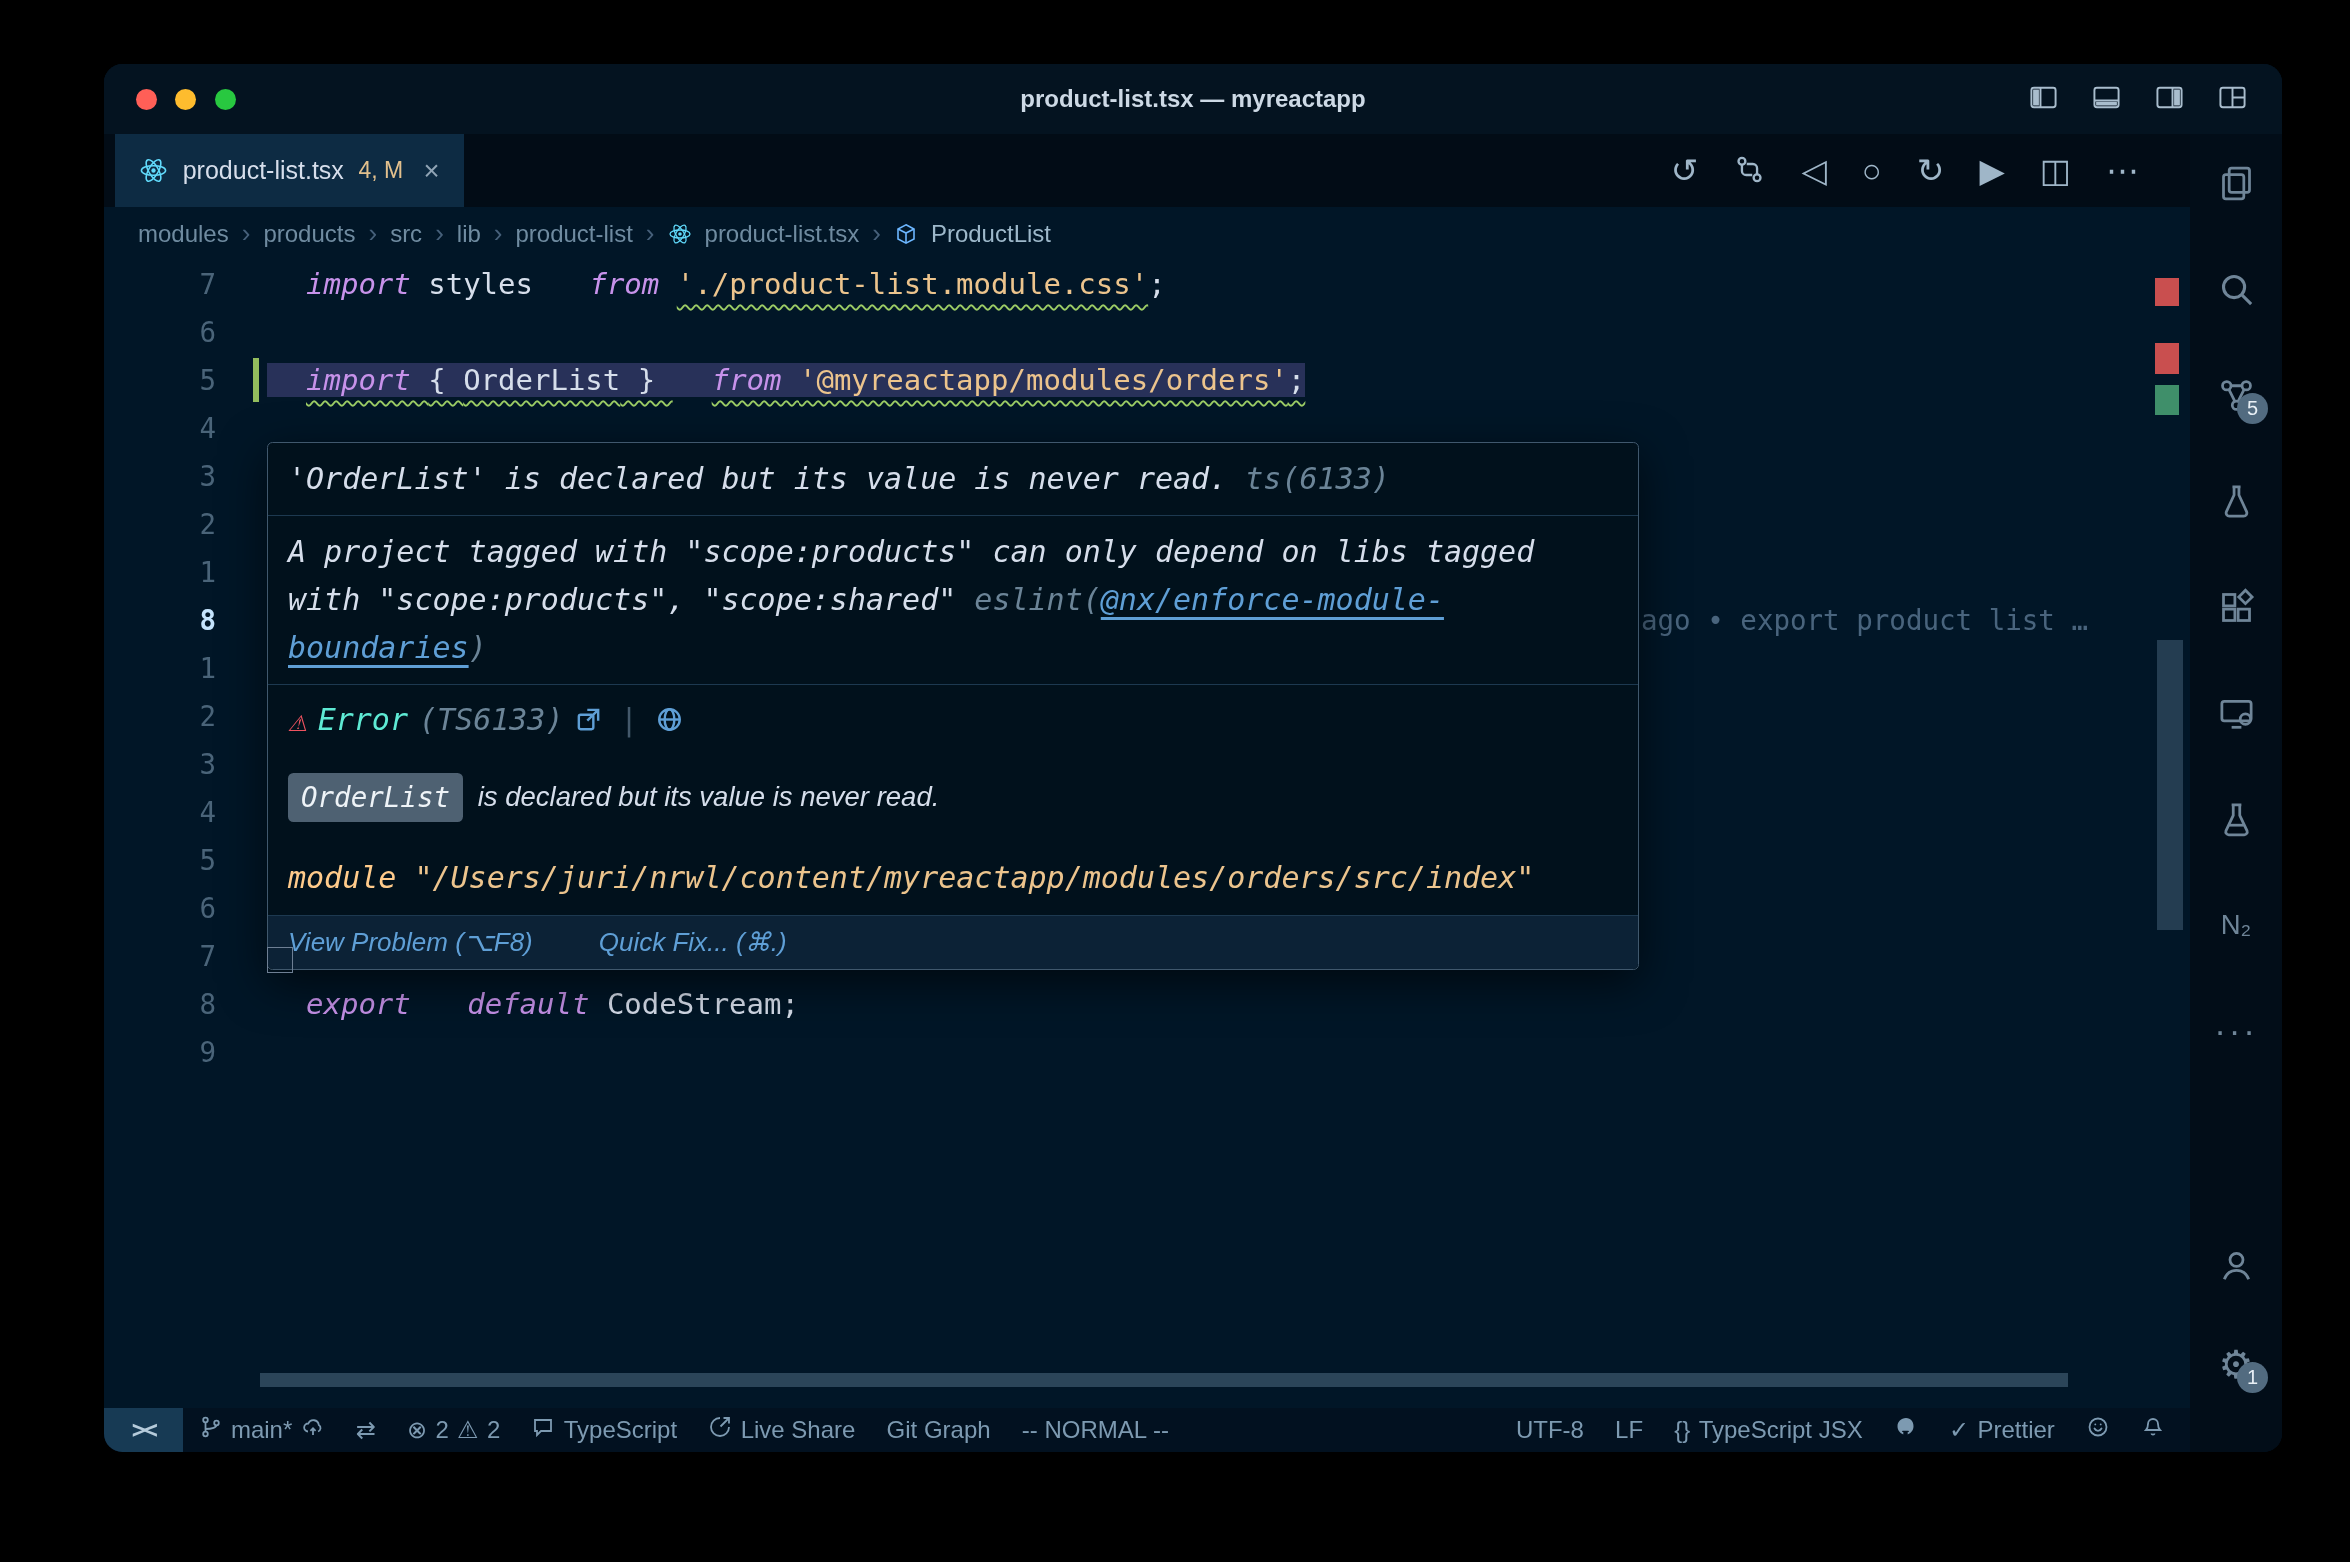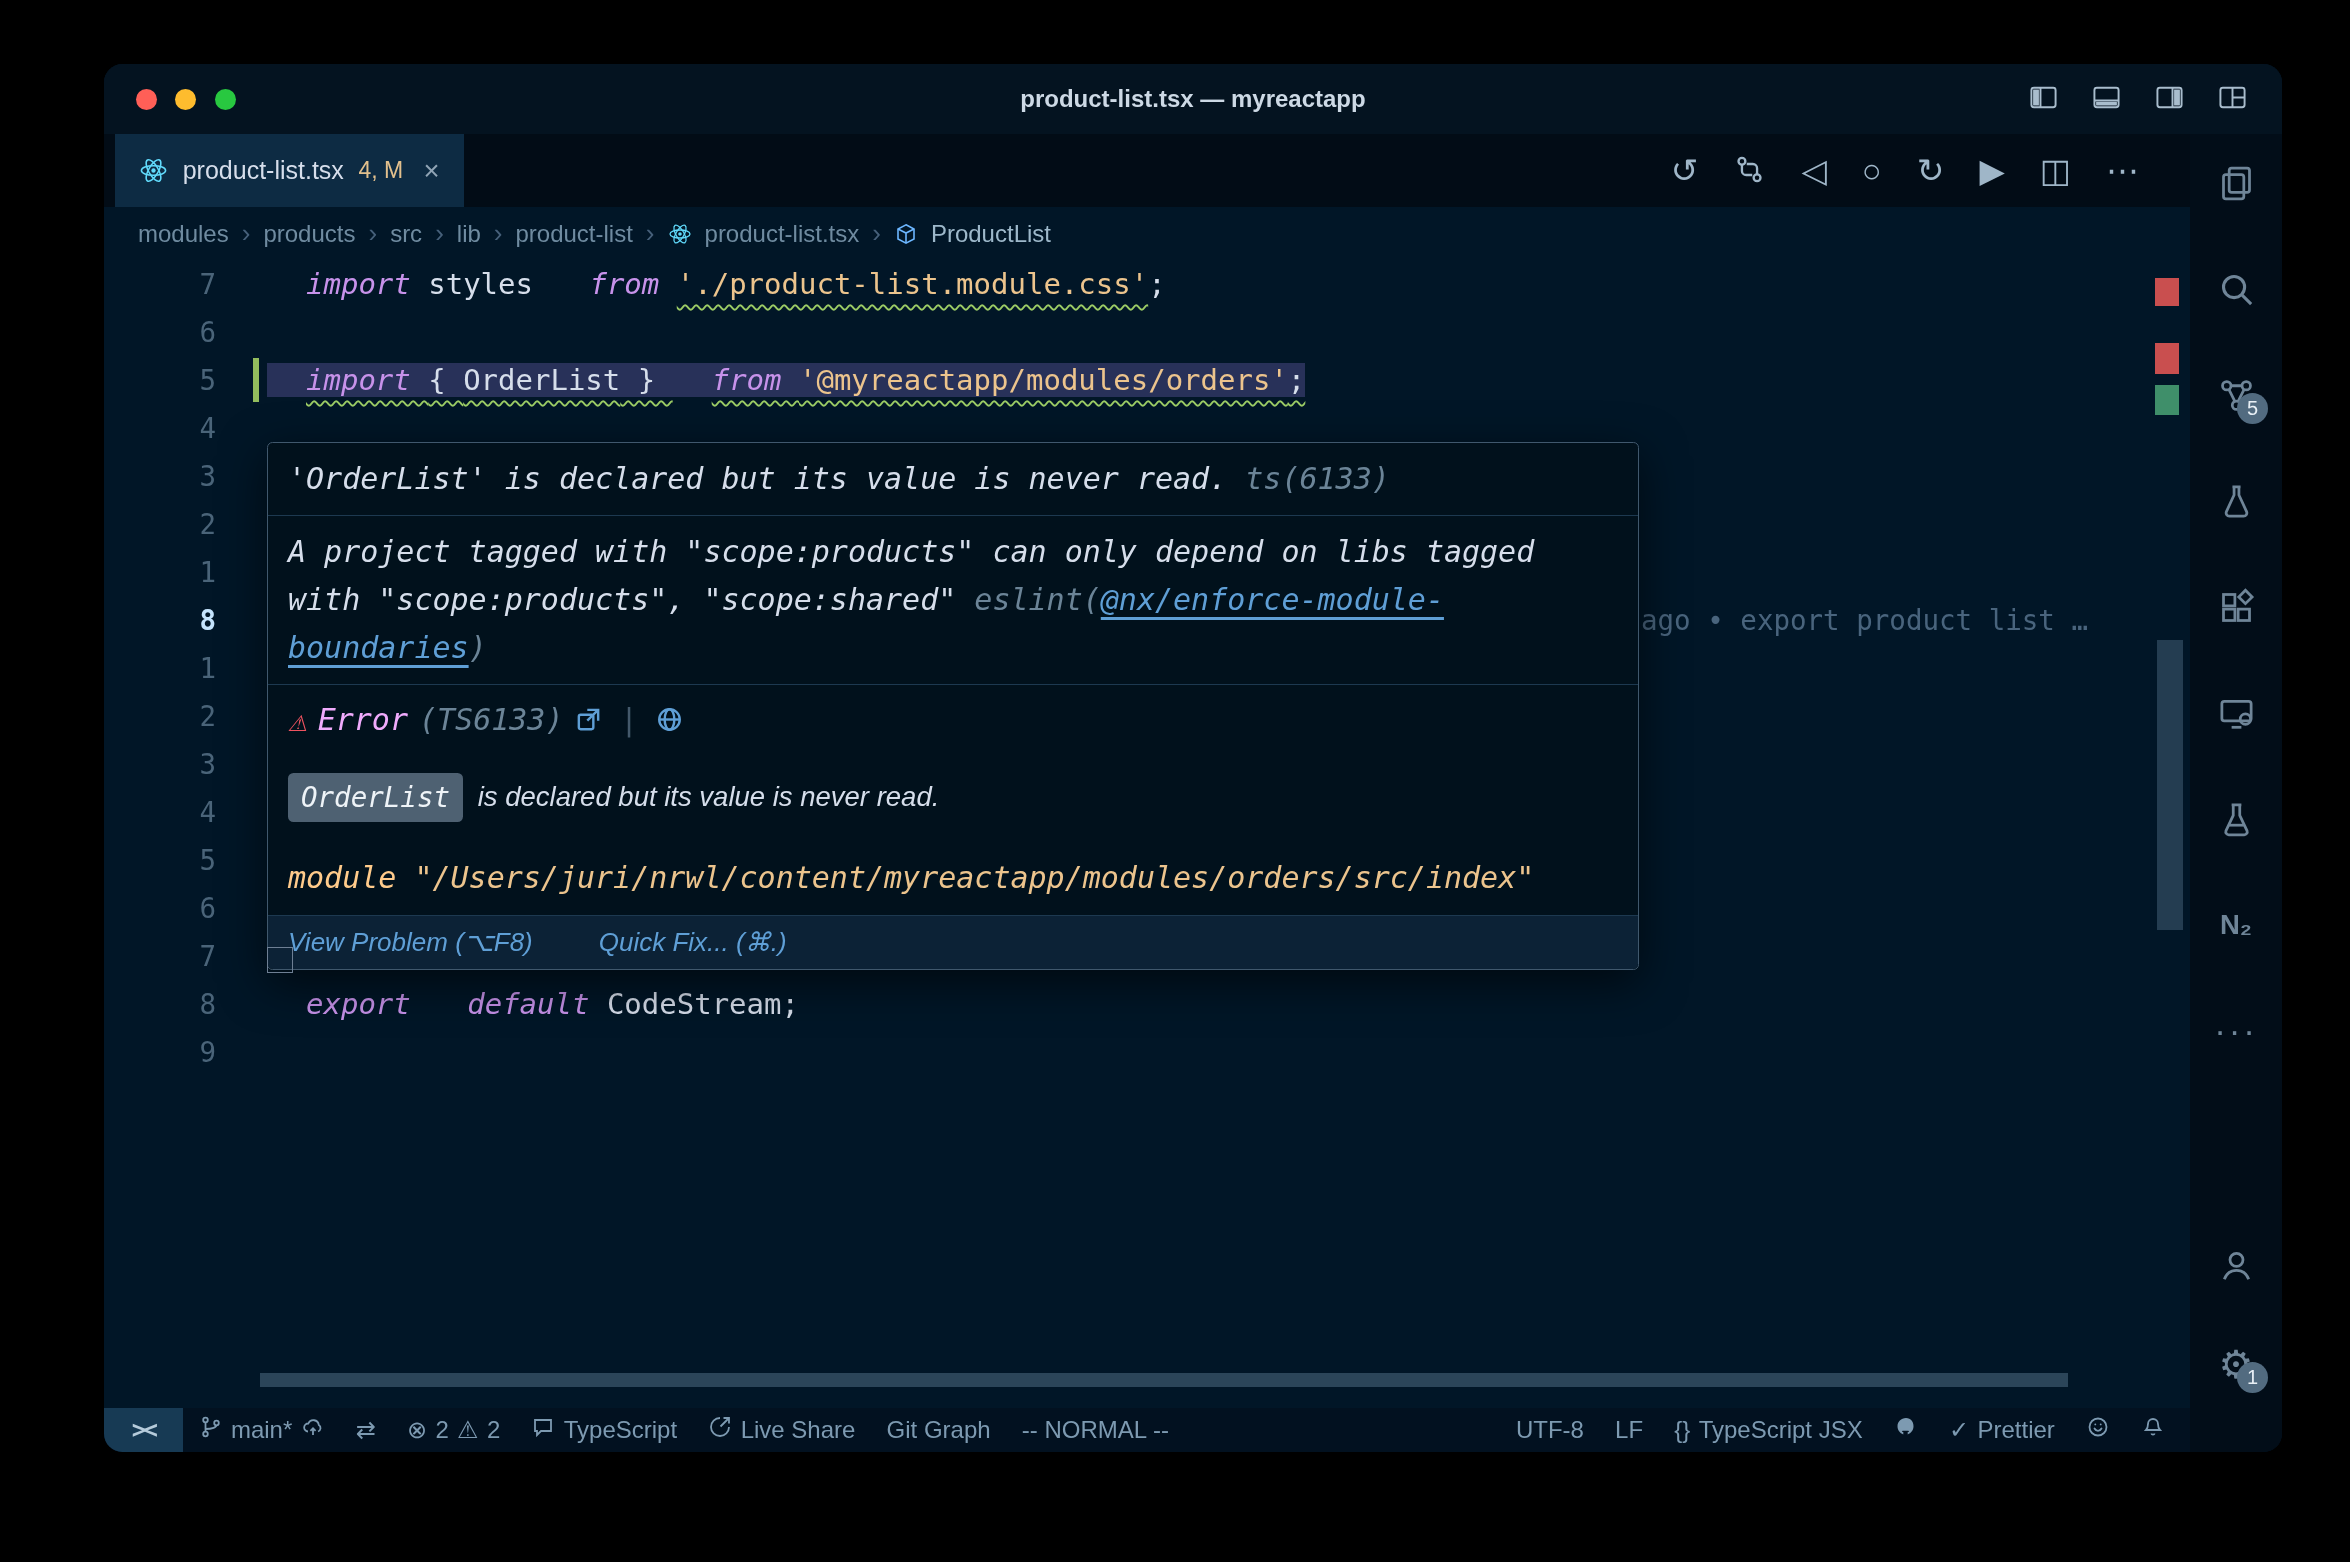--- a/index.html
+++ b/index.html
@@ -71,21 +71,21 @@
   
   .hover{position:absolute;left:163px;top:182px;width:1372px;z-index:10;background:#01111c;
          border:0.9px solid #40586d;border-radius:5.5px;box-shadow:0 13px 46px rgba(0,0,0,.6);
          font-family:"DejaVu Sans Mono",monospace;font-size:30px;color:#d6deeb;box-sizing:border-box;font-style:italic;}
   .hv-sec{padding:12px 20px;white-space:pre-wrap;line-height:48px;}
   .hv-sec + .hv-sec{border-top:0.9px solid #1d3950;}
   .dim{color:#6b8497;}
   .hv-link{color:#5f9fd6;text-decoration:underline;text-underline-offset:7.3px;}
   .hv-err{display:flex;align-items:center;gap:11px;padding:14.7px 20px;line-height:40px;}
   .err-warn{color:#ef5360;font-size:31px;}
-  .err-label{color:#f0abfc;}
+  .err-label{color:#5eead4;}
   .hv-ico{display:inline-flex;align-items:center;color:#5f9fd6;}
   .hv-ico svg{width:29px;height:29px;}
   .pipe{color:#44596b;margin:0 5.5px;}
   .hv-chip-row{display:flex;align-items:center;gap:14.7px;padding:18.4px 20px;
                font-family:"Liberation Sans",sans-serif;font-size:27.5px;color:#d6deeb;line-height:42px;}
   .chip{font-family:"DejaVu Sans Mono",monospace;font-size:27.5px;background:#4e6172;color:#eef3f7;
         border-radius:5.5px;padding:3.7px 13px;}
   .hv-mod{padding:13px 20px;line-height:48px;white-space:pre-wrap;}
   .mod-kw{color:#ffcb8b;}
   .hv-actions{display:flex;gap:66px;background:#0c2236;border-top:0.9px solid #1d3950;
@@ -104,21 +104,21 @@
 
   
   .act{position:relative;width:42px;height:40px;display:flex;align-items:center;justify-content:center;
        margin-bottom:66px;flex:none;}
   .act svg{width:39px;height:39px;}
   .act-spacer{flex:1;}
   .act-bottom{margin-bottom:59px;}
   .badge{position:absolute;right:-11px;bottom:-9.2px;min-width:31px;height:31px;border-radius:15.6px;
          background:#526b80;color:#e8eff5;font-size:20px;display:flex;align-items:center;justify-content:center;
          font-family:"Liberation Sans",sans-serif;padding:0 3.7px;box-sizing:border-box;}
-  .act-text{font-size:27.5px;font-weight:700;color:#6f8598;}
+  .act-text{font-size:27.5px;font-weight:400;color:#6f8598;}
   .act-dots{font-size:35px;letter-spacing:2.8px;color:#6f8598;}
   .gear-glyph{font-size:39px;line-height:1;}
 </style>
 </head>
 <body>
 
 <div class="window">
 
   <div class="titlebar">
     <div class="lights">

